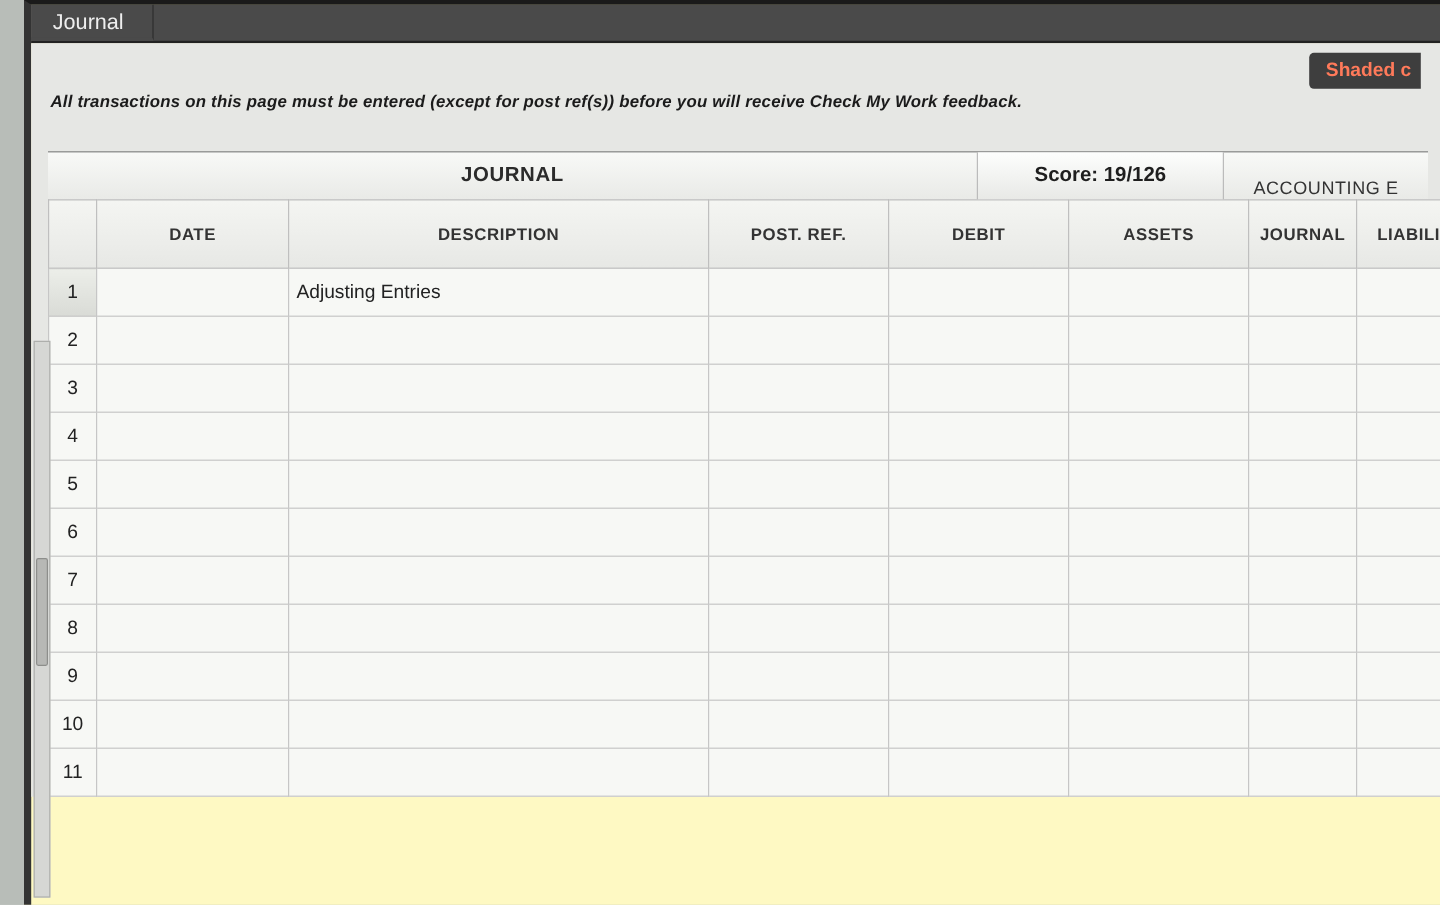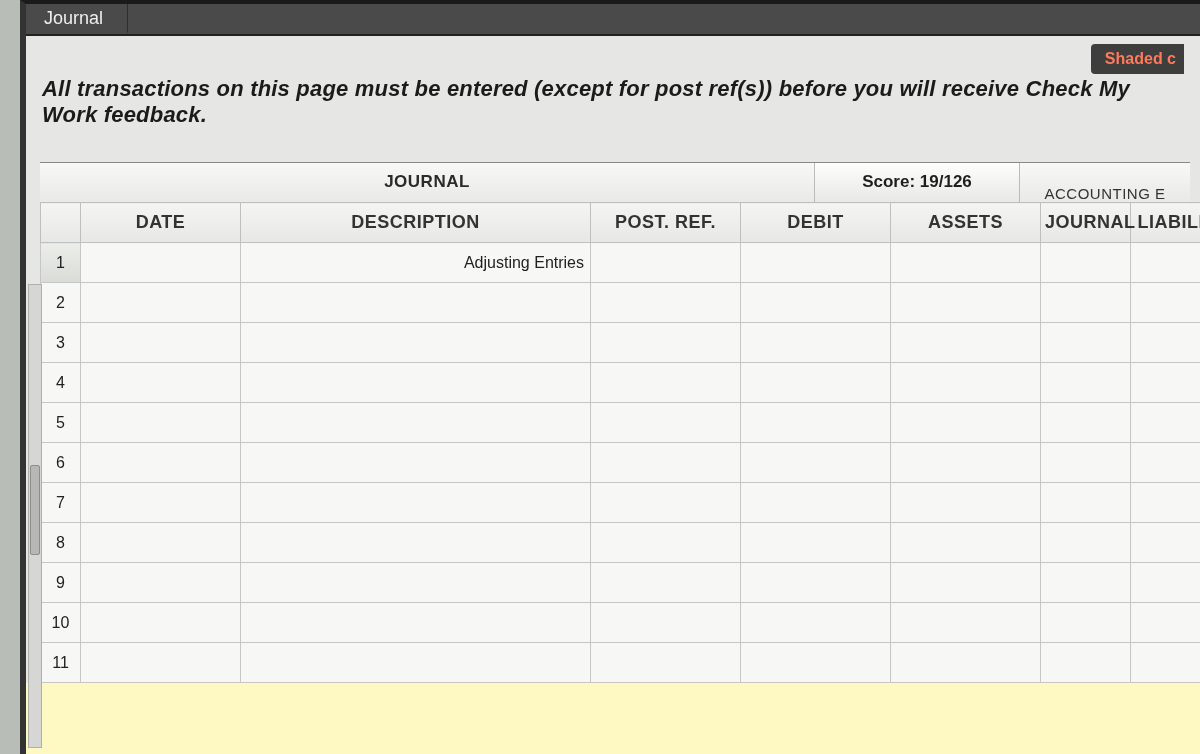--- a/index.html
+++ b/index.html
@@ -60,21 +60,21 @@
   .instruction {
     font-style: italic;
     font-size: 18px;
     color: #222;
     margin: 6px 0 26px 2px;
     letter-spacing: 0.2px;
   }
   .subnote {
     font-style: italic;
     font-weight: 600;
-    font-size: 22px;
+    font-size: 14px;
     color: #1b1b1b;
     margin: 30px 0 34px 2px;
     letter-spacing: 0.2px;
   }
   .journal-wrap {
     position: relative;
   }
   .journal-header-row {
     display: flex;
     align-items: stretch;
@@ -114,24 +114,24 @@
     white-space: nowrap;
   }
   table.journal {
     border-collapse: collapse;
     width: 100%;
     table-layout: fixed;
     background: #f6f7f4;
   }
   table.journal th {
     background: linear-gradient(#f4f5f2,#e7e8e5);
-    font-size: 18px;
+    font-size: 14px;
     font-weight: 600;
     color: #333;
-    padding: 9px 4px;
+    padding: 20px 4px;
     border: 1px solid #bfbfbf;
     letter-spacing: 0.5px;
   }
   table.journal td {
     border: 1px solid #c6c6c6;
     height: 40px;
     font-size: 16px;
     color: #222;
     padding: 0 6px;
     background: #f7f8f5;
@@ -149,21 +149,21 @@
     background: linear-gradient(#f4f5f2,#e4e5e2);
     text-align: center;
     font-size: 15px;
     color: #333;
     cursor: default;
   }
   td.rownum.sel {
     background: linear-gradient(#eceee9,#d9dbd6);
   }
   td.desc-first {
-    text-align: right;
+    text-align: left;
     padding-left: 12px;
     font-size: 18px;
     color: #222;
   }
   .left-scroll {
     position: absolute;
     left: 2px;
     top: 280px;
     bottom: 6px;
     width: 14px;

